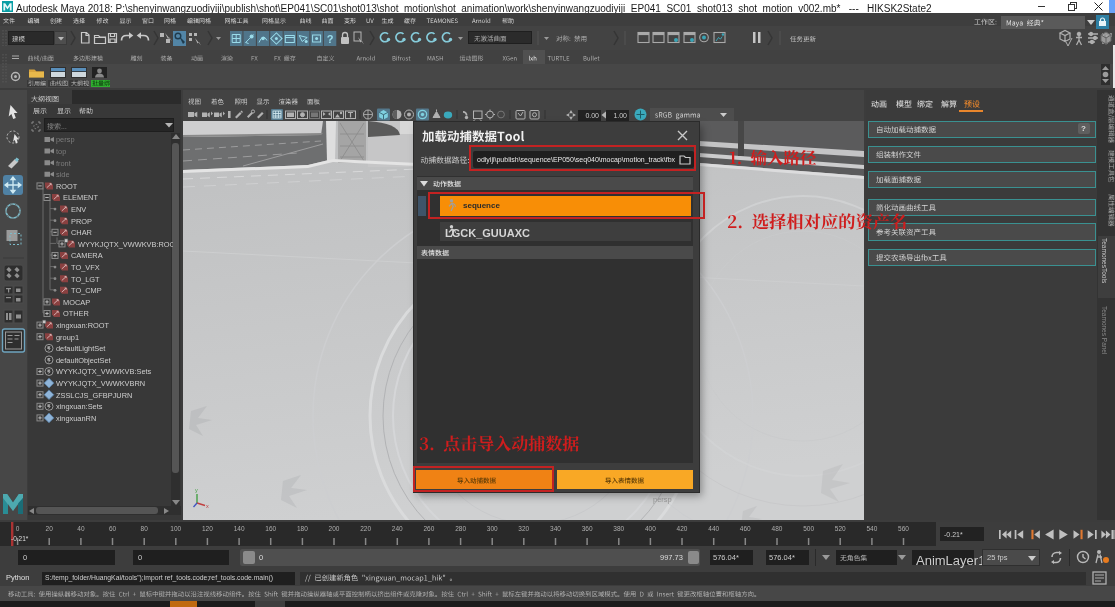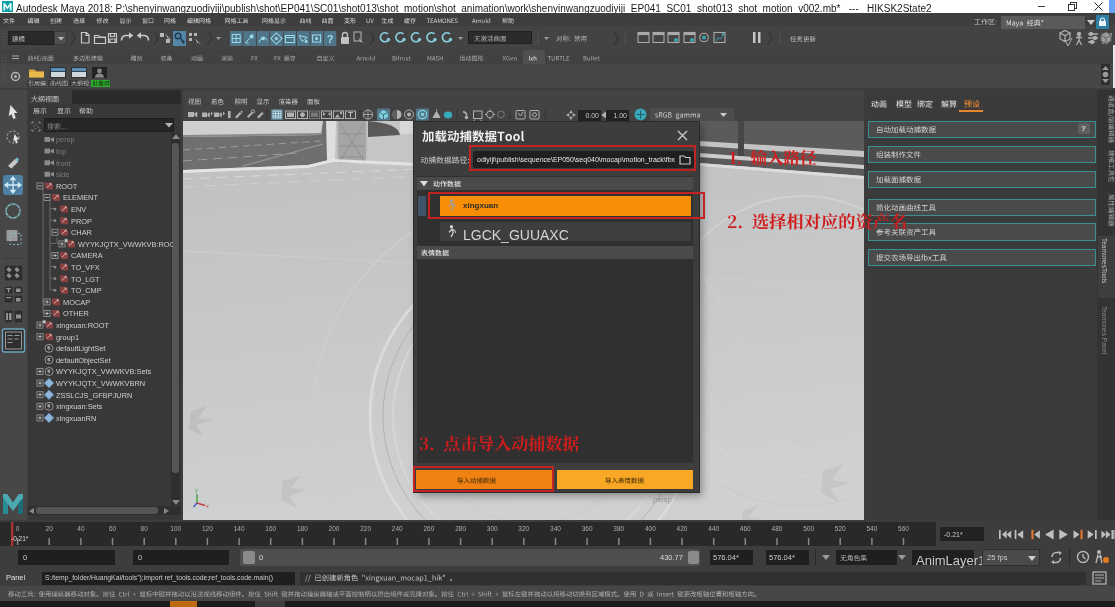--- a/index.html
+++ b/index.html
@@ -667,29 +667,29 @@
       <path d="M0 0h8l-4 5.5z" fill="#ddd"></path>
     </svg>
 <div class="a" style="left:418px;top:195.5px;width:8px;height:20.5px;background:#3f5469"></div>
 <div class="a" style="left:440px;top:195.5px;width:251px;height:20.5px;background:#f88e06"></div>
 <svg class="a" style="left:447px;top:199px" width="9" height="13" viewBox="0 0 9 13">
       <g fill="#9f9f9f">
         <circle cx="4.5" cy="1.8" r="1.7"></circle>
         <path d="M4 4l-2.5 3 1 .7 2-2.3 1 1.8-2 4.5 1.2.6 2.2-4.8-1.2-2.5 1.7 1 .6 2 1-.3-.8-2.5-2.7-1.7z"></path>
       </g>
     </svg>
-<div class="tx" style="left:463px;top:202px;font-size:8px;color:#2b2b2b;font-weight:bold">xingxuan</div>
+<div class="tx" style="left:463px;top:202px;font-size:8px;color:#2b2b2b;font-weight:bold">sequence</div>
 <div class="a" style="left:440px;top:221.5px;width:251px;height:19.5px;background:#3e3e3e"></div>
 <svg class="a" style="left:447px;top:225px" width="9" height="13" viewBox="0 0 9 13">
       <g fill="#cfcfcf">
         <circle cx="4.5" cy="1.8" r="1.7"></circle>
         <path d="M4 4l-2.5 3 1 .7 2-2.3 1 1.8-2 4.5 1.2.6 2.2-4.8-1.2-2.5 1.7 1 .6 2 1-.3-.8-2.5-2.7-1.7z"></path>
       </g>
     </svg>
-<div class="tx" style="left:463px;top:228px;font-size:14px;color:#d5d5d5;font-weight:normal">LGCK_GUUAXC</div>
+<div class="tx" style="left:445px;top:228px;font-size:11px;color:#d5d5d5;font-weight:bold">LGCK_GUUAXC</div>
 <div class="a" style="left:417px;top:246px;width:276px;height:13px;background:#4a4a4a"></div>
 
 <div class="a" style="left:416px;top:470px;width:136px;height:19px;background:#f08214"></div>
 <div class="a" style="left:557px;top:470px;width:136px;height:19px;background:#f9a825"></div>
 
 <div class="a" style="left:469px;top:145px;width:227px;height:26px;border:2px solid #c32222"></div>
 <div class="a" style="left:428px;top:192px;width:277px;height:27px;border:2px solid #c32222"></div>
 <div class="a" style="left:413px;top:466px;width:141px;height:26px;border:2px solid #c32222"></div>
 
 <div class="a" style="left:0;top:522px;width:1115px;height:24px;background:#292929"></div>
@@ -790,21 +790,21 @@
       <rect x="115" y="3" width="1.7" height="9" fill="#9a9a9a"></rect>
     </svg>
 <div class="a" style="left:0;top:546px;width:1115px;height:24px;background:#3d3d3d"></div>
 <div class="a" style="left:18px;top:550px;width:97px;height:15px;background:#1f1f1f"></div>
 <div class="tx" style="left:23px;top:554px;font-size:7.5px;color:#ccc">0</div>
 <div class="a" style="left:133px;top:550px;width:96px;height:15px;background:#1f1f1f"></div>
 <div class="tx" style="left:138px;top:554px;font-size:7.5px;color:#ccc">0</div>
 <div class="a" style="left:240px;top:549px;width:460px;height:17px;background:#4f4f4f;border-radius:2px"></div>
 <div class="a" style="left:243px;top:551px;width:12px;height:13px;background:#8a8a8a;border-radius:2px"></div>
 <div class="tx" style="left:259px;top:554px;font-size:7.5px;color:#ddd">0</div>
-<div class="tx" style="left:660px;top:554px;font-size:7.5px;color:#ddd">430.77</div>
+<div class="tx" style="left:660px;top:554px;font-size:7.5px;color:#ddd">997.73</div>
 <div class="a" style="left:688px;top:551px;width:11px;height:13px;background:#8a8a8a;border-radius:2px"></div>
 <div class="a" style="left:710px;top:550px;width:43px;height:15px;background:#1f1f1f"></div>
 <div class="tx" style="left:713px;top:554px;font-size:7.5px;color:#ccc">576.04*</div>
 <div class="a" style="left:766px;top:550px;width:43px;height:15px;background:#1f1f1f"></div>
 <div class="tx" style="left:769px;top:554px;font-size:7.5px;color:#ccc">576.04*</div>
 <div class="a" style="left:815px;top:549px;width:1px;height:17px;background:#2a2a2a"></div>
 <svg class="a" style="left:822px;top:555px" width="9" height="6">
       <path d="M0 0h8l-4 5z" fill="#9a9a9a"></path>
     </svg>
 <div class="a" style="left:836px;top:550px;width:61px;height:15px;background:#1f1f1f"></div>
@@ -827,21 +827,21 @@
       <circle cx="7" cy="7" r="5.5" fill="none" stroke="#b9b9b9" stroke-width="1.4"></circle>
       <path d="M7 4v3l2.5 2" stroke="#b9b9b9" stroke-width="1.4" fill="none"></path>
     </svg>
 <svg class="a" style="left:1094px;top:549px" width="16" height="15" viewBox="0 0 16 15">
       <circle cx="5" cy="3" r="2" fill="#b9b9b9"></circle>
       <path d="M4 5.5L2 14M6 5.5L8 14M3 8h5" stroke="#b9b9b9" stroke-width="1.3" fill="none"></path>
       <circle cx="12" cy="11" r="3" fill="#e87b1e"></circle>
     </svg>
 
 <div class="a" style="left:0;top:570px;width:1115px;height:16px;background:#3d3d3d"></div>
-<div class="tx" style="left:6px;top:574px;font-size:7.5px;color:#e0e0e0">Panel</div>
+<div class="tx" style="left:6px;top:574px;font-size:7.5px;color:#e0e0e0">Python</div>
 <div class="a" style="left:42px;top:572px;width:253px;height:13px;background:#1f1f1f"></div>
 <div class="tx" style="left:45px;top:575px;font-size:6.8px;color:#cfcfcf">S:/temp_folder/HuangKai/tools");import ref_tools.code;ref_tools.code.main()</div>
 <div class="a" style="left:300px;top:572px;width:786px;height:13px;background:#303030"></div>
 <svg class="a" style="left:1092px;top:571px" width="15" height="14">
       <rect x="1" y="1" width="13" height="12" fill="none" stroke="#b0b0b0" stroke-width="1.3"></rect>
       <path d="M3 4h9M3 7h9M3 10h6" stroke="#b0b0b0"></path>
     </svg>
 
 <div class="a" style="left:0;top:586px;width:1115px;height:15px;background:#474747"></div>
 <div class="a" style="left:0;top:601px;width:1115px;height:6px;background:#1c1c1c"></div>

